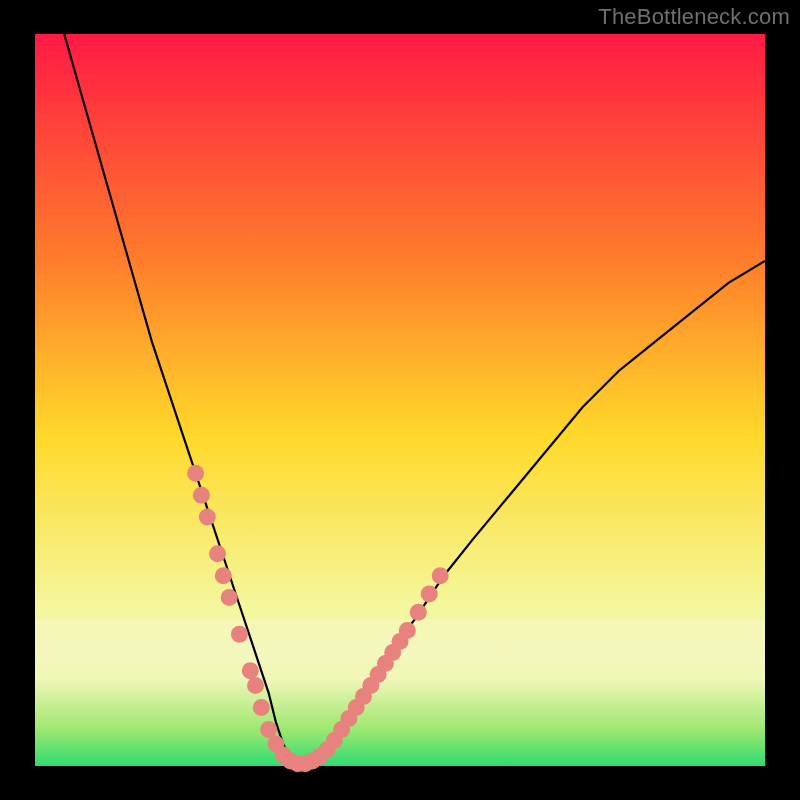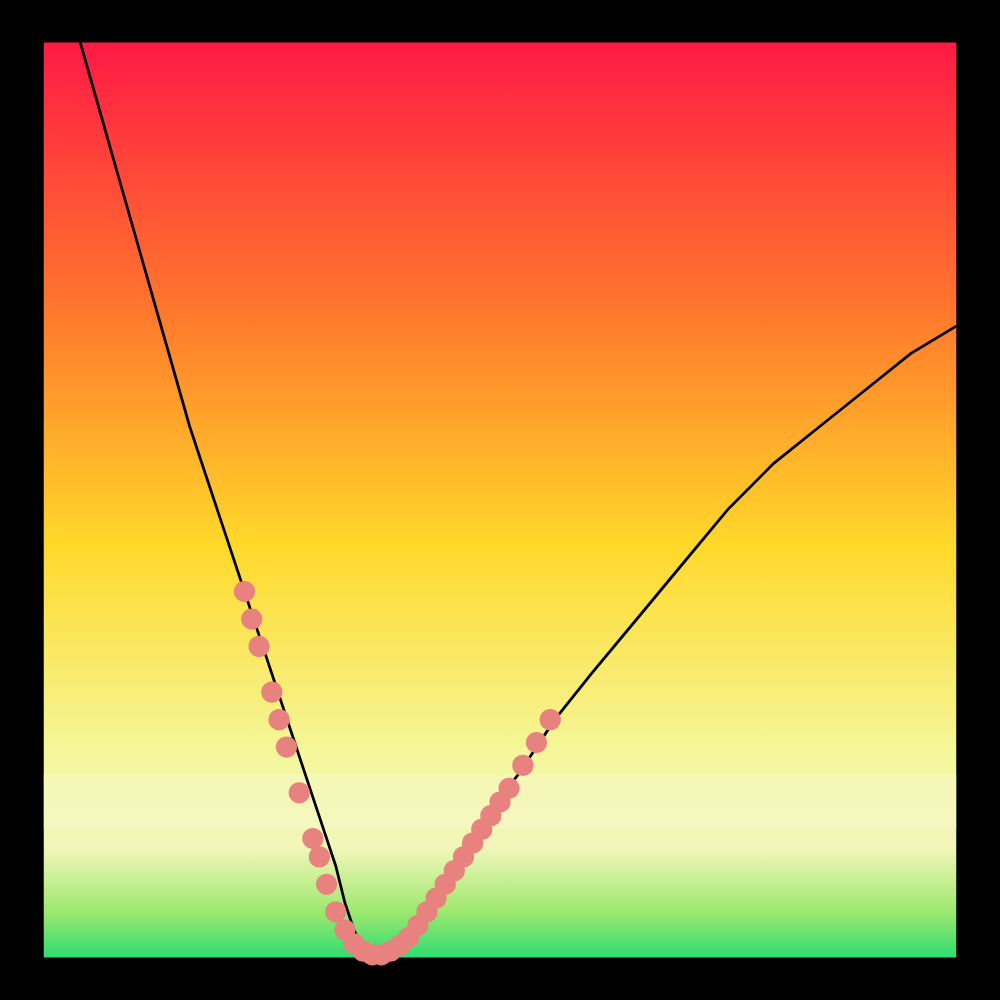--- a/index.html
+++ b/index.html
@@ -30,20 +30,21 @@
   svg {
     position: absolute;
     left: 0;
     top: 0;
   }
 </style>
 </head>
 <body>
 
 <div class="stage">
+  <div class="watermark">TheBottleneck.com</div>
 
   <svg id="chart-svg" width="800" height="800" viewBox="0 0 800 800">
     <defs>
       <linearGradient id="bg-grad" x1="0" y1="0" x2="0" y2="1">
         <stop id="g0" offset="0%" stop-color="#ff1a45"></stop>
         <stop id="g1" offset="30%" stop-color="#ff7a2c"></stop>
         <stop id="g2" offset="55%" stop-color="#ffd92a"></stop>
         <stop id="g3" offset="78%" stop-color="#f4f79c"></stop>
         <stop id="g4" offset="88%" stop-color="#f2f6b9"></stop>
         <stop id="g5" offset="95%" stop-color="#9de86f"></stop>

